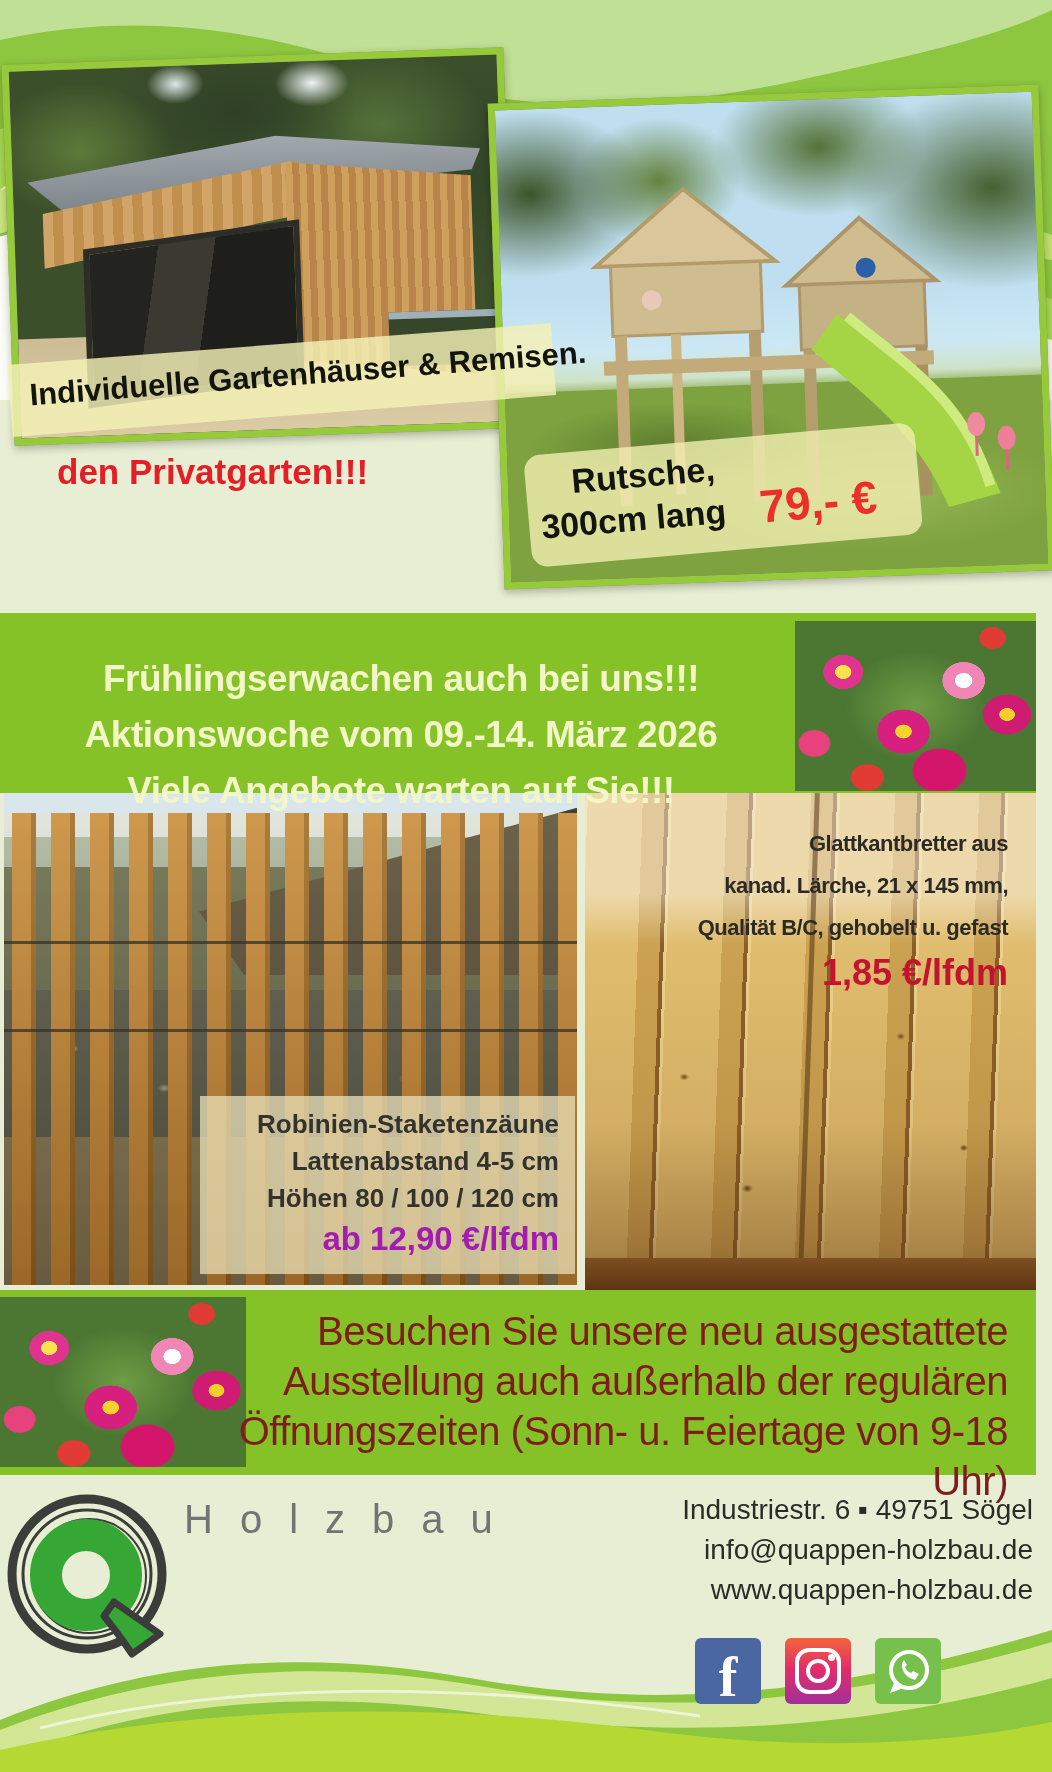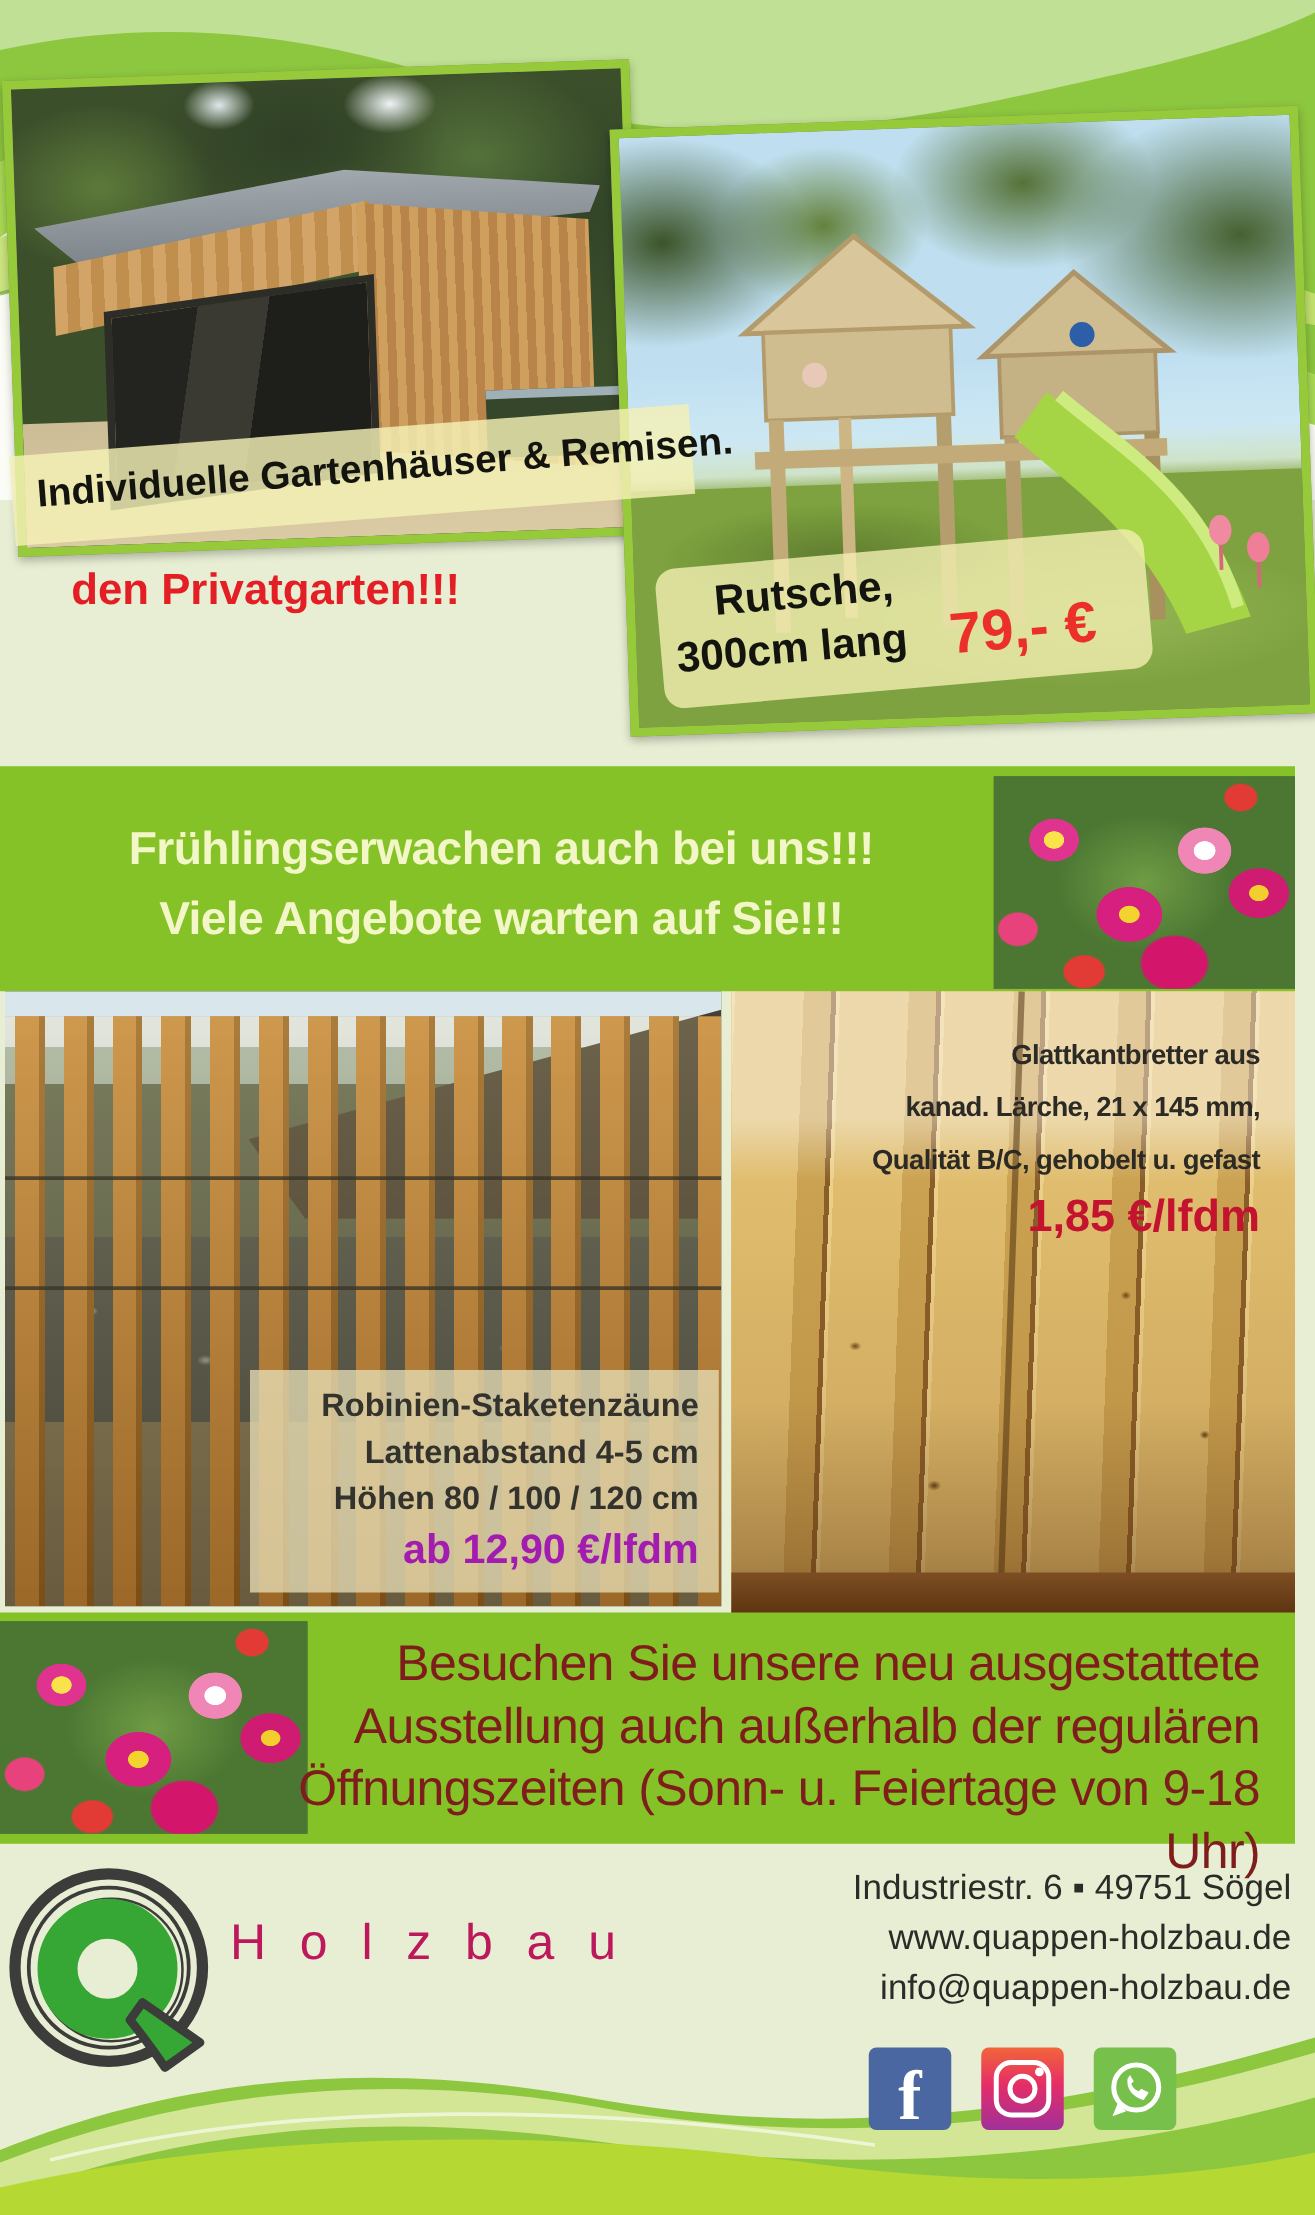--- a/index.html
+++ b/index.html
@@ -120,21 +120,21 @@
     radial-gradient(6px 5px at 70% 48%, #6e4716, transparent 70%),
     radial-gradient(8px 6px at 36% 78%, #5c3a11, transparent 70%),
     radial-gradient(6px 5px at 84% 70%, #5c3a11, transparent 70%);}
   .bd-edge{position:absolute;left:0;right:0;bottom:0;height:42px;
     background:linear-gradient(180deg,#7d4e22,#552e0d);}
   .boards-text{left:600px;top:823px;width:408px;text-align:right;z-index:3;}
   .boards-text .ln{font-size:22px;line-height:42px;font-weight:bold;color:#2b2a24;letter-spacing:-0.5px;}
   .boards-text .price{font-size:36px;line-height:48px;font-weight:bold;color:#c3132f;}
 
   
-  .brand-top{left:184px;top:1532px;font-size:40px;letter-spacing:27px;color:#be185d;z-index:5;}
+  .brand-top{left:184px;top:1497px;font-size:40px;letter-spacing:27px;color:#737373;z-index:5;}
   .brand-main{left:170px;top:1528px;font-size:95px;font-weight:bold;color:#36a635;z-index:5;letter-spacing:-1px;}
   .address{right:19px;top:1490px;text-align:right;font-size:28px;line-height:40px;color:#2b2b28;z-index:5;}
   .address .link{color:#2b2b28;text-decoration:none;}
   .social{top:1638px;width:66px;height:66px;border-radius:6px;z-index:6;}
   .fb{left:695px;background:#4a67a1;color:#fff;font-weight:bold;font-size:56px;
       font-family:"Liberation Serif",serif;text-align:center;line-height:78px;overflow:hidden;}
   .ig{left:785px;background:linear-gradient(180deg,#f2653a 0%,#e52d67 45%,#a0309a 100%);}
   .wa{left:875px;background:#77c04b;}
   .qlogo{left:6px;top:1486px;z-index:5;}
 </style>
@@ -204,20 +204,21 @@
     <div class="rutsche-line1">Rutsche,</div>
     <div class="rutsche-line2">
       <span class="rutsche-size">300cm lang</span>
       <span class="rutsche-price">79,- €</span>
     </div>
   </div>
 
   <div class="abs band band1"></div>
   <div class="abs band1-text">
     <div>Frühlingserwachen auch bei uns!!!</div>
+    <div>Aktionswoche vom 09.-14. März 2026</div>
     <div>Viele Angebote warten auf Sie!!!</div>
   </div>
   <div class="abs flowers flowers-1"></div>
 
   <div class="abs photo-fence">
     <div class="fn-bg"></div>
     <div class="fn-barn"></div>
     <div class="fn-spark"></div>
     <div class="fn-stakes"></div>
     <div class="fn-wire" style="top:30%"></div>
@@ -255,22 +256,22 @@
     <circle cx="81" cy="88" r="75" fill="#e7eed3" stroke="#3c3c3b" stroke-width="9"></circle>
     <circle cx="81" cy="88" r="64" fill="none" stroke="#3c3c3b" stroke-width="3"></circle>
     <circle cx="83" cy="90" r="57" fill="none" stroke="#3c3c3b" stroke-width="2"></circle>
     <circle cx="80" cy="89" r="40" fill="none" stroke="#36a635" stroke-width="32"></circle>
     <path d="M108 116 L154 148 L126 168 C114 150 106 140 98 130 Z" fill="#36a635" stroke="#3c3c3b" stroke-width="7" stroke-linejoin="round"></path>
   </svg>
   <div class="abs brand-top">Holzbau</div>
 
   <div class="abs address">
     <div>Industriestr. 6 ▪ 49751 Sögel</div>
+    <div><span class="link">info@quappen-holzbau.de</span></div>
     <div><span class="link">www.quappen-holzbau.de</span></div>
-    <div><span class="link">info@quappen-holzbau.de</span></div>
   </div>
 
   <div class="abs social fb">f</div>
   <div class="abs social ig">
     <svg width="66" height="66" viewBox="0 0 66 66">
       <rect x="12" y="12" width="42" height="42" rx="12" fill="none" stroke="#fff" stroke-width="4"></rect>
       <circle cx="33" cy="33" r="10" fill="none" stroke="#fff" stroke-width="4"></circle>
       <circle cx="46.5" cy="19.5" r="3.5" fill="#fff"></circle>
     </svg>
   </div>

